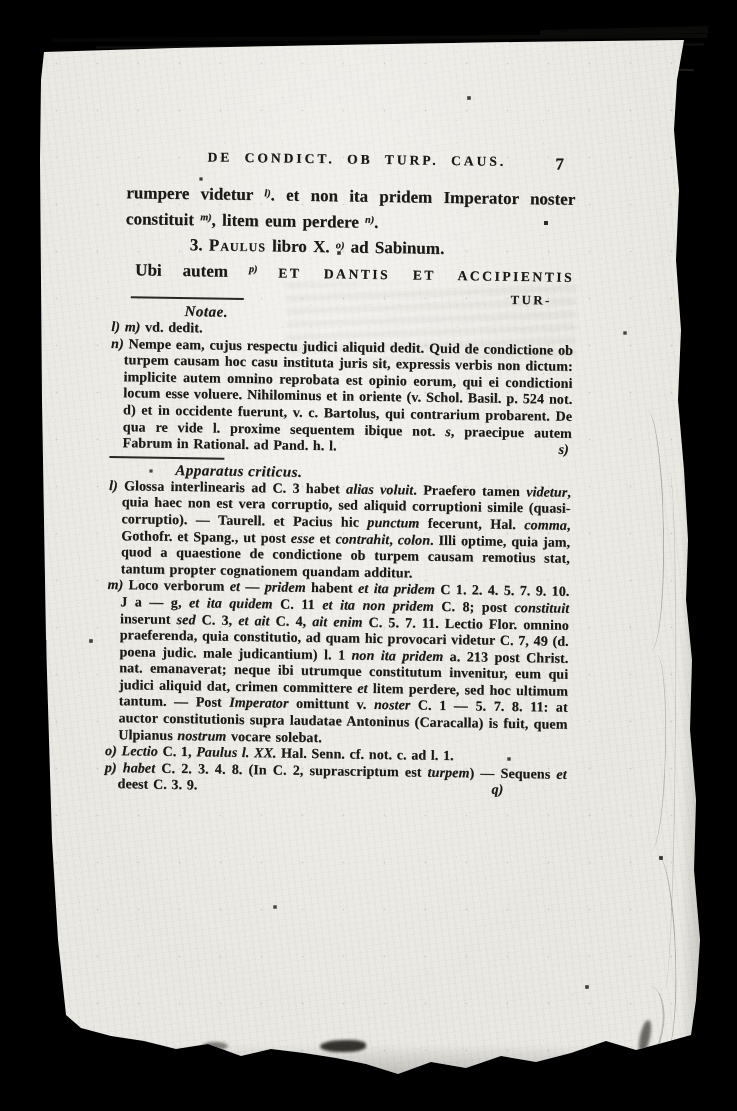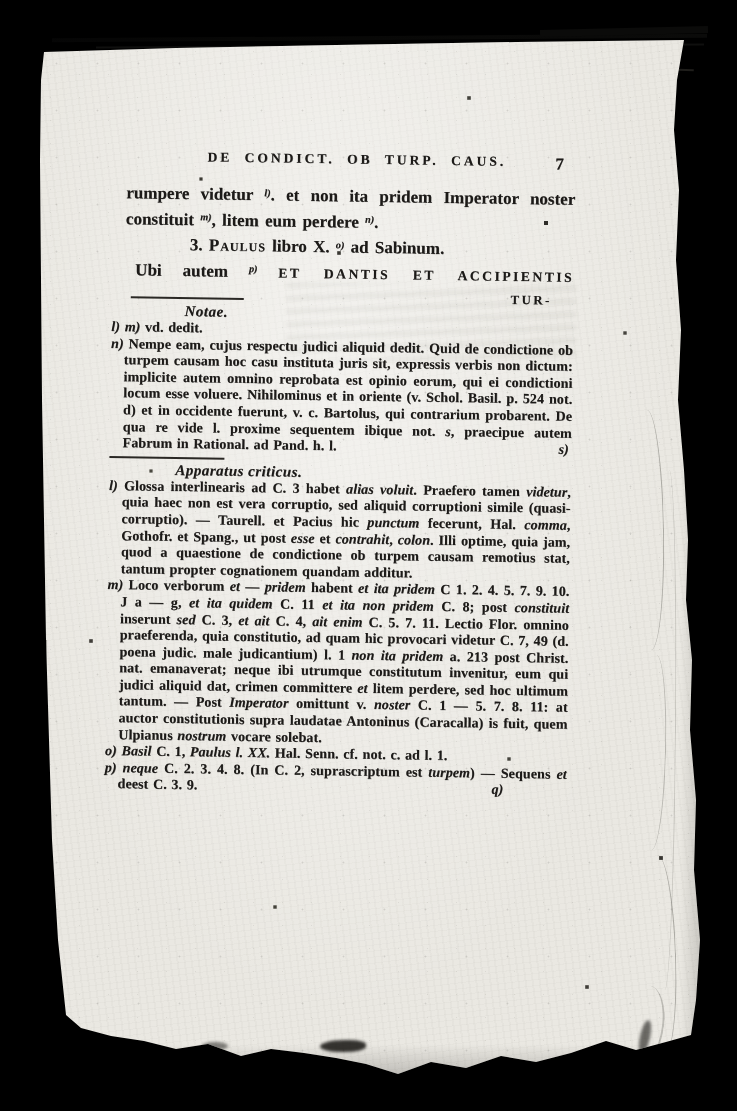--- a/index.html
+++ b/index.html
@@ -156,19 +156,19 @@
         <div class="shead shead-notae">Notae.</div>
         <p class="note"><span class="nlabel">l) m)</span><span><span> vd. dedit.</span></span></p>
         <p class="note"><span class="nlabel">n)</span><span><span> Nempe eam, cujus respectu judici aliquid dedit. Quid de condictione ob turpem causam hoc casu instituta juris sit, expressis verbis non dictum: implicite autem omnino reprobata est opinio eorum, qui ei condictioni locum esse voluere. Nihilominus et in oriente (v. Schol. Basil. p. 524 not. d) et in occidente fuerunt, v. c. Bartolus, qui contrarium probarent. De qua re vide l. proxime sequentem ibique not. </span><span class="i">s</span><span>, praecipue autem Fabrum in Rational. ad Pand. h. l.</span></span><span class="cw">s)</span></p>
       </div>
 
       <div class="section">
         <div class="rule rule2"></div>
         <div class="shead shead-app">Apparatus criticus.</div>
         <p class="note"><span class="nlabel">l)</span><span><span> Glossa interlinearis ad C. 3 habet </span><span class="i">alias voluit</span><span>. Praefero tamen </span><span class="i">videtur</span><span>, quia haec non est vera corruptio, sed aliquid corruptioni simile (quasi-corruptio). — Taurell. et Pacius hic </span><span class="i">punctum</span><span> fecerunt, Hal. </span><span class="i">comma</span><span>, Gothofr. et Spang., ut post </span><span class="i">esse</span><span> et </span><span class="i">contrahit</span><span>, </span><span class="i">colon</span><span>. Illi optime, quia jam, quod a quaestione de condictione ob turpem causam remotius stat, tantum propter cognationem quandam additur.</span></span></p>
         <p class="note"><span class="nlabel">m)</span><span><span> Loco verborum </span><span class="i">et</span><span> — </span><span class="i">pridem</span><span> habent </span><span class="i">et ita pridem</span><span> C 1. 2. 4. 5. 7. 9. 10. J a — g, </span><span class="i">et ita quidem</span><span> C. 11 </span><span class="i">et ita non pridem</span><span> C. 8; post </span><span class="i">constituit</span><span> inserunt </span><span class="i">sed</span><span> C. 3, </span><span class="i">et ait</span><span> C. 4, </span><span class="i">ait enim</span><span> C. 5. 7. 11. Lectio Flor. omnino praeferenda, quia constitutio, ad quam hic provocari videtur C. 7, 49 (d. poena judic. male judicantium) l. 1 </span><span class="i">non ita pridem</span><span> a. 213 post Christ. nat. emanaverat; neque ibi utrumque constitutum invenitur, eum qui judici aliquid dat, crimen committere </span><span class="i">et</span><span> litem perdere, sed hoc ultimum tantum. — Post </span><span class="i">Imperator</span><span> omittunt v. </span><span class="i">noster</span><span> C. 1 — 5. 7. 8. 11: at auctor constitutionis supra laudatae Antoninus (Caracalla) is fuit, quem Ulpianus </span><span class="i">nostrum</span><span> vocare solebat.</span></span></p>
-        <p class="note"><span class="nlabel">o)</span><span><span> </span><span class="i">Basil</span><span> C. 1, </span><span class="i">Paulus l. XX.</span><span> Hal. Senn. cf. not. c. ad l. 1.</span></span></p>
-        <p class="note"><span class="nlabel">p)</span><span><span> </span><span class="i">neque</span><span> C. 2. 3. 4. 8. (In C. 2, suprascriptum est </span><span class="i">turpem</span><span>) — Sequens </span><span class="i">et</span><span> deest C. 3. 9.</span></span><span class="cw cw-q">q)</span></p>
+        <p class="note"><span class="nlabel">o)</span><span><span> </span><span class="i">Lectio</span><span> C. 1, </span><span class="i">Paulus l. XX.</span><span> Hal. Senn. cf. not. c. ad l. 1.</span></span></p>
+        <p class="note"><span class="nlabel">p)</span><span><span> </span><span class="i">habet</span><span> C. 2. 3. 4. 8. (In C. 2, suprascriptum est </span><span class="i">turpem</span><span>) — Sequens </span><span class="i">et</span><span> deest C. 3. 9.</span></span><span class="cw cw-q">q)</span></p>
       </div>
 
     </div>
   </div>
 </div>
 
 </body></html>

